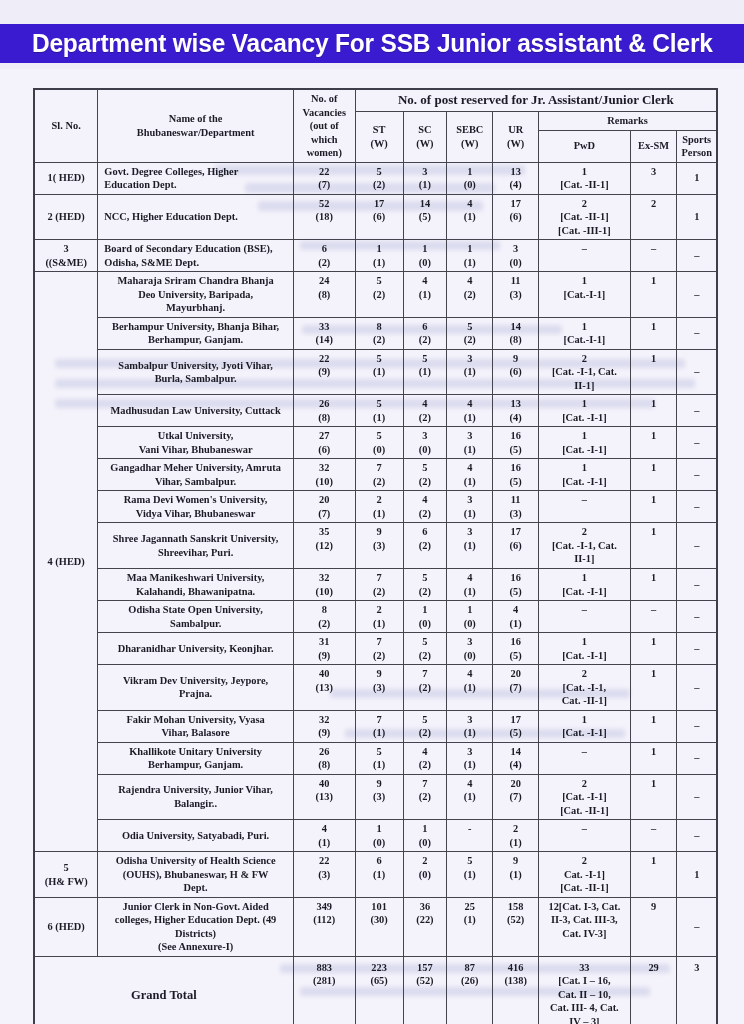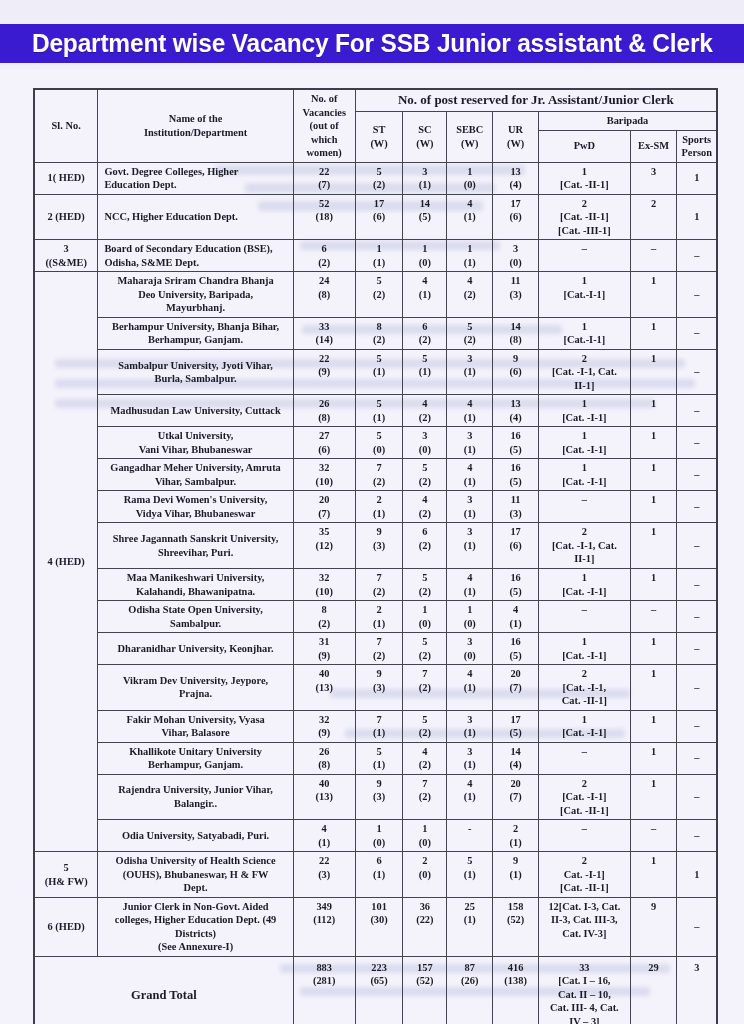--- a/index.html
+++ b/index.html
@@ -105,38 +105,38 @@
         <col style="width:46px">
         <col style="width:46px">
         <col style="width:92px">
         <col style="width:47px">
         <col style="width:40px">
       </colgroup>
       <thead>
         <tr>
           <th rowspan="3">Sl. No.</th>
           <th rowspan="3">Name of the
-Institution/Department</th>
+Bhubaneswar/Department</th>
           <th rowspan="3">No. of
 Vacancies
 (out of
 which
 women)</th>
           <th colspan="7" class="grp">No. of post reserved for Jr. Assistant/Junior Clerk</th>
         </tr>
         <tr>
           <th rowspan="2">ST
 (W)</th>
           <th rowspan="2">SC
 (W)</th>
           <th rowspan="2">SEBC
 (W)</th>
           <th rowspan="2">UR
 (W)</th>
-          <th colspan="3">Baripada</th>
+          <th colspan="3">Remarks</th>
         </tr>
         <tr>
           <th>PwD</th>
           <th>Ex-SM</th>
           <th>Sports
 Person</th>
         </tr>
       </thead>
       <tbody>
           <tr>

